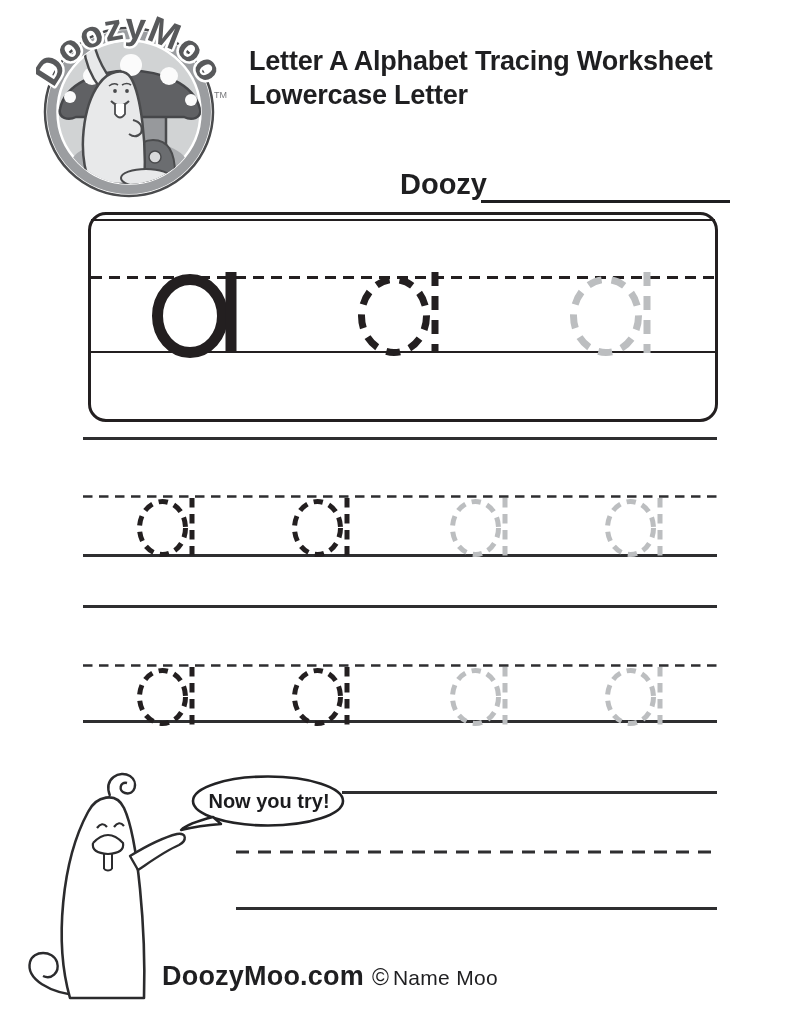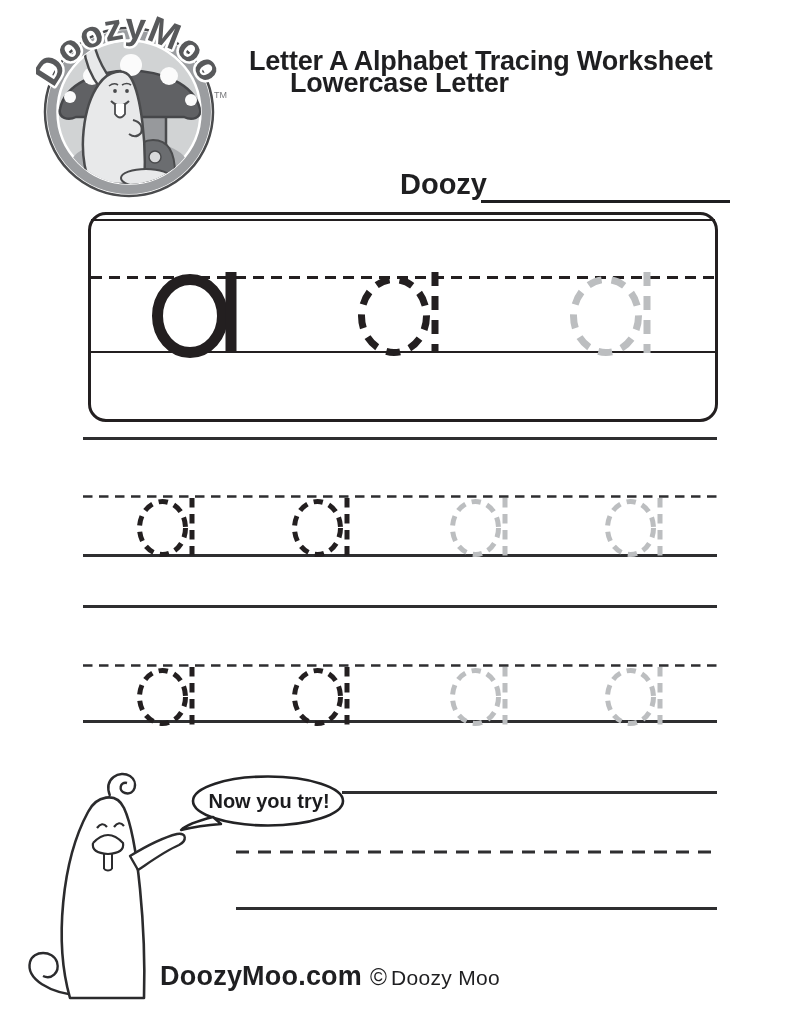--- a/index.html
+++ b/index.html
@@ -5,21 +5,21 @@
   html,body{margin:0;padding:0;background:#888;}
   .page{
     position:relative;width:800px;height:1035px;margin:0 auto;
     background:#ffffff;overflow:hidden;
     font-family:"Liberation Sans","DejaVu Sans",sans-serif;
     color:#1f1f21;
   }
   .abs{position:absolute;}
   svg{display:block;}
   .title1{left:249px;top:46px;font-size:27px;font-weight:700;letter-spacing:-0.2px;white-space:nowrap;}
-  .title2{left:249px;top:68px;font-size:27px;font-weight:700;letter-spacing:-0.2px;white-space:nowrap;margin-left:41px;}
+  .title2{left:249px;top:80px;font-size:27px;font-weight:700;letter-spacing:-0.2px;white-space:nowrap;}
   .name-label{left:400px;top:168px;font-size:29px;font-weight:700;}
   .name-line{left:481px;top:200px;width:249px;height:3px;background:#1f1f21;}
   .trace-box{
     left:88px;top:212px;width:630px;height:210px;
     border:3px solid #231f20;border-radius:18px;box-sizing:border-box;
   }
   .box-topline{left:91px;top:219px;width:624px;height:2px;background:#231f20;}
   .box-baseline{left:91px;top:351px;width:624px;height:2.4px;background:#231f20;}
   .solid-guide{height:2.6px;background:#2e2e30;}
   .footer{left:0;top:961px;width:660px;display:flex;justify-content:center;align-items:baseline;gap:8px;}
@@ -177,17 +177,17 @@
   <div class="abs solid-guide" style="left:342px;top:791px;width:375px;"></div>
   <svg class="abs" style="left:236px;top:849px" width="481" height="6">
     <line x1="0" y1="3" x2="481" y2="3" stroke="#2e2e30" stroke-width="3" stroke-dasharray="13 9"></line>
   </svg>
   <div class="abs solid-guide" style="left:236px;top:907px;width:481px;height:3px;"></div>
 
   <div class="abs footer">
     <span class="site-name">DoozyMoo.com</span>
     <span class="copy-group">
       <span class="copy-symbol">©</span>
-      <span class="copy-owner">Doozy Moo</span>
+      <span class="copy-owner">Name Moo</span>
     </span>
   </div>
 
 </div>
 
 </body></html>

